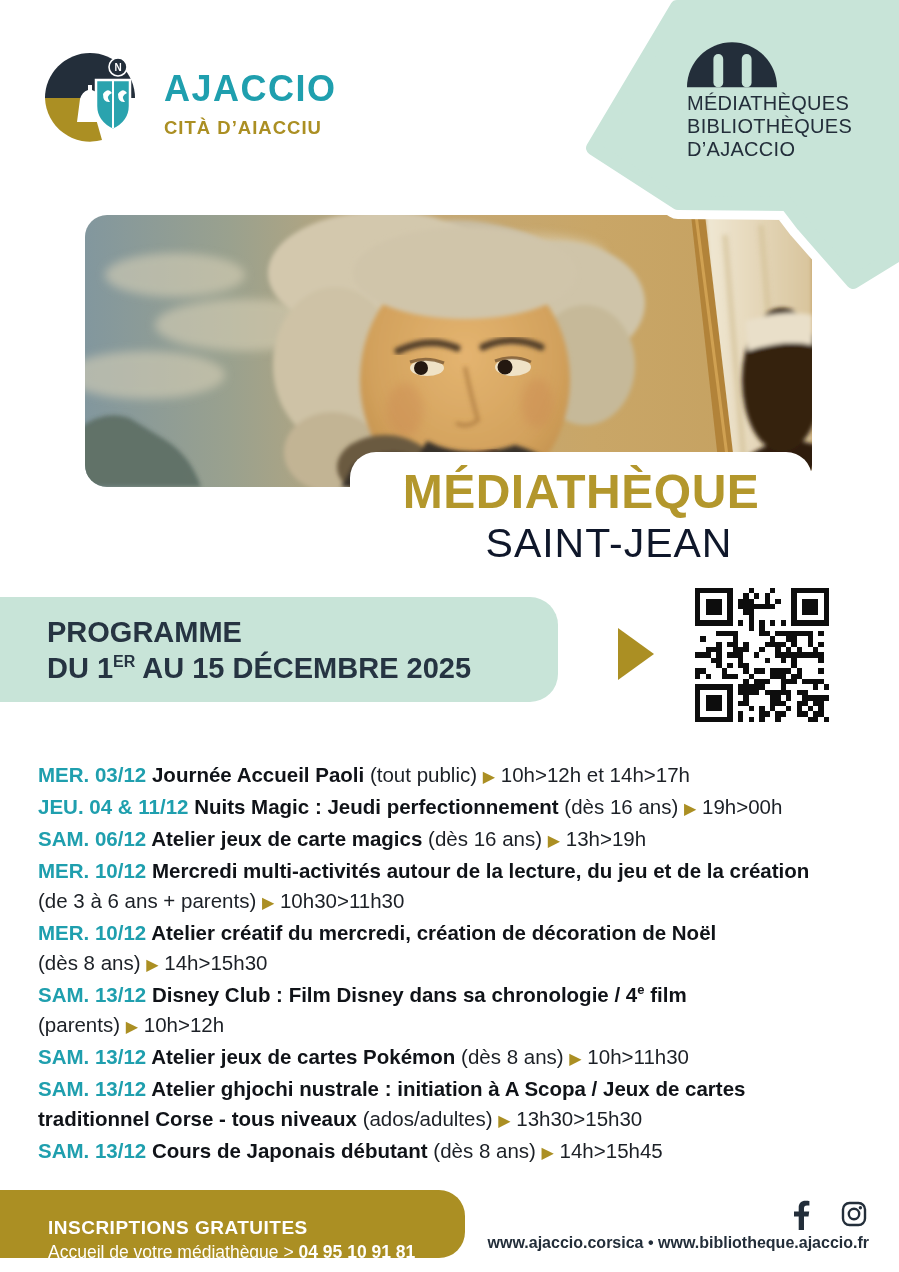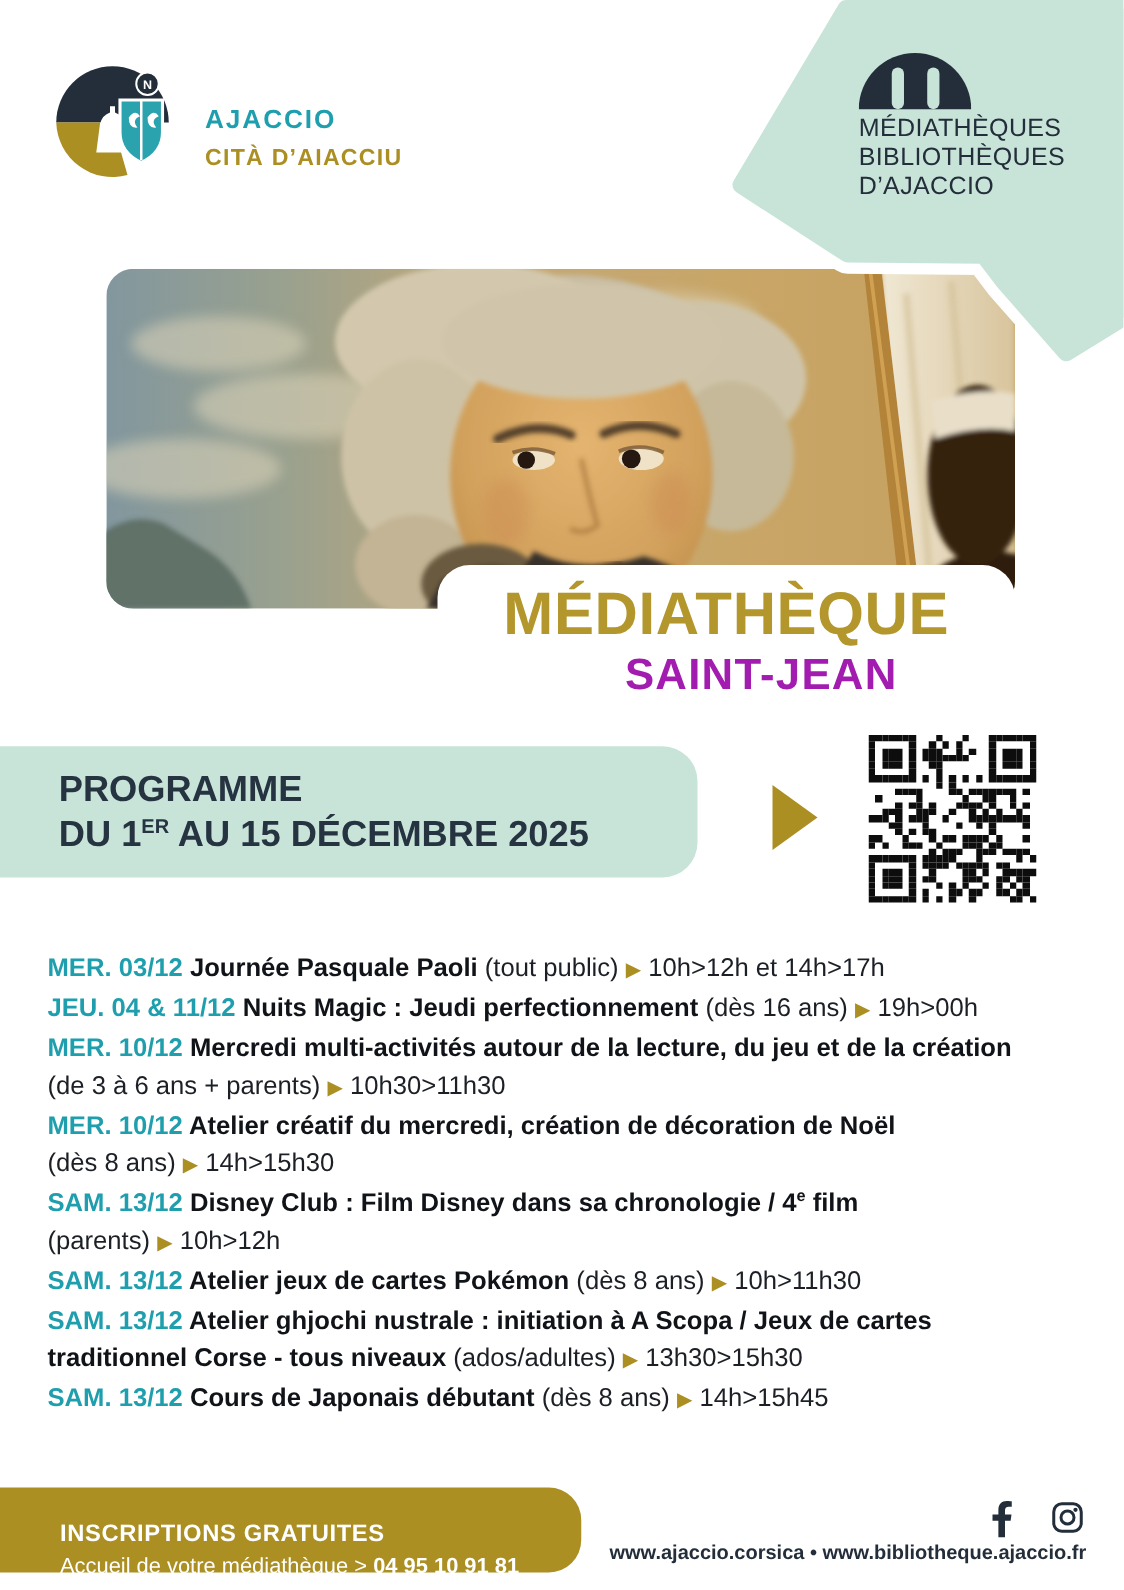--- a/index.html
+++ b/index.html
@@ -2,36 +2,36 @@
 <html style="--teal: #1f9fae; --gold: #ab8f23; --gold-title: #b3972c; --navy: #232e3a; --mint: #c8e4d8;"><head>
 <meta charset="utf-8">
 <style>
   html,body{margin:0;padding:0;background:#fff;}
   .page{position:relative;width:899px;height:1272px;background:#fff;overflow:hidden;
         font-family:"Liberation Sans",sans-serif;-webkit-font-smoothing:antialiased;}
 
   
   .city-logo{position:absolute;left:44px;top:52px;width:96px;height:92px;}
   .city-wordmark{position:absolute;left:164px;top:68px;}
-  .city-name{font-size:21px;font-weight:bold;letter-spacing:1.5px;color:var(--teal,#1f9fae);margin-top:16px;}
+  .city-name{font-size:36px;font-weight:bold;letter-spacing:1.5px;color:var(--teal,#1f9fae);}
   .city-sub{font-size:18.5px;font-weight:bold;letter-spacing:1px;color:var(--gold,#ab8f23);margin-top:7px;}
 
   .bubble{position:absolute;left:560px;top:0;width:339px;height:310px;z-index:3;}
   .badge-content{position:absolute;left:687px;top:26px;z-index:4;}
   .badge-dome{display:block;width:90px;height:62px;margin:0 0 4px 0;}
   .badge-line{font-size:20px;font-weight:normal;color:var(--navy,#232e3a);line-height:23px;letter-spacing:0.3px;}
 
   
   .hero{position:absolute;left:85px;top:215px;width:727px;height:272px;border-radius:22px;
         overflow:hidden;z-index:1;}
   .hero svg{display:block;width:100%;height:100%;}
   .title-box{position:absolute;left:350px;top:452px;width:462px;height:126px;background:#fff;
              border-radius:26px;z-index:2;text-align:center;}
   .title-main{font-size:48px;font-weight:bold;color:var(--gold-title,#b3972c);margin-top:12px;letter-spacing:0.5px;text-align:center;}
-  .title-sub{font-size:35px;font-weight:bold;color:#a21caf;letter-spacing:1px;margin-top:1px;
+  .title-sub{font-size:41px;font-weight:normal;color:#0f172a;letter-spacing:1px;margin-top:1px;
              position:relative;left:28px;}
 
   
   .banner{position:absolute;left:0;top:597px;width:558px;height:105px;background:var(--mint,#c8e4d8);
           border-radius:0 28px 28px 0;z-index:1;}
   .banner-text{padding:17px 0 0 47px;font-size:29px;font-weight:bold;color:#263442;line-height:36px;}
   .banner-text sup{font-size:16px;vertical-align:super;line-height:0;}
 
   .gold-arrow{position:absolute;left:618px;top:628px;width:0;height:0;
               border-top:26px solid transparent;border-bottom:26px solid transparent;
@@ -808,24 +808,27 @@
       <div></div>
       <div></div>
       <div class="on"></div>
       <div class="on"></div>
       <div></div>
       <div class="on"></div>
     </div>
 
   <div class="events" id="events">
       <div>
-        <p class="event-line"><span class="ev-date">MER. 03/12 </span><span class="ev-title">Journée Pasquale Paoli </span><span class="ev-plain">(tout public) </span><span class="ev-arrow">▶</span><span class="ev-time"> 10h&gt;12h et 14h&gt;17h</span></p>
+        <p class="event-line"><span class="ev-date">MER. 03/12 </span><span class="ev-title">Journée Accueil Paoli </span><span class="ev-plain">(tout public) </span><span class="ev-arrow">▶</span><span class="ev-time"> 10h&gt;12h et 14h&gt;17h</span></p>
       </div>
       <div>
         <p class="event-line"><span class="ev-date">JEU. 04 &amp; 11/12 </span><span class="ev-title">Nuits Magic : Jeudi perfectionnement </span><span class="ev-plain">(dès 16 ans) </span><span class="ev-arrow">▶</span><span class="ev-time"> 19h&gt;00h</span></p>
+      </div>
+      <div>
+        <p class="event-line"><span class="ev-date">SAM. 06/12 </span><span class="ev-title">Atelier jeux de carte magics </span><span class="ev-plain">(dès 16 ans) </span><span class="ev-arrow">▶</span><span class="ev-time"> 13h&gt;19h</span></p>
       </div>
       <div>
         <p class="event-line"><span class="ev-date">MER. 10/12 </span><span class="ev-title">Mercredi multi-activités autour de la lecture, du jeu et de la création</span></p>
         <p class="event-line"><span class="ev-plain">(de 3 à 6 ans + parents) </span><span class="ev-arrow">▶</span><span class="ev-time"> 10h30&gt;11h30</span></p>
       </div>
       <div>
         <p class="event-line"><span class="ev-date">MER. 10/12 </span><span class="ev-title">Atelier créatif du mercredi, création de décoration de Noël</span></p>
         <p class="event-line"><span class="ev-plain">(dès 8 ans) </span><span class="ev-arrow">▶</span><span class="ev-time"> 14h&gt;15h30</span></p>
       </div>
       <div>

